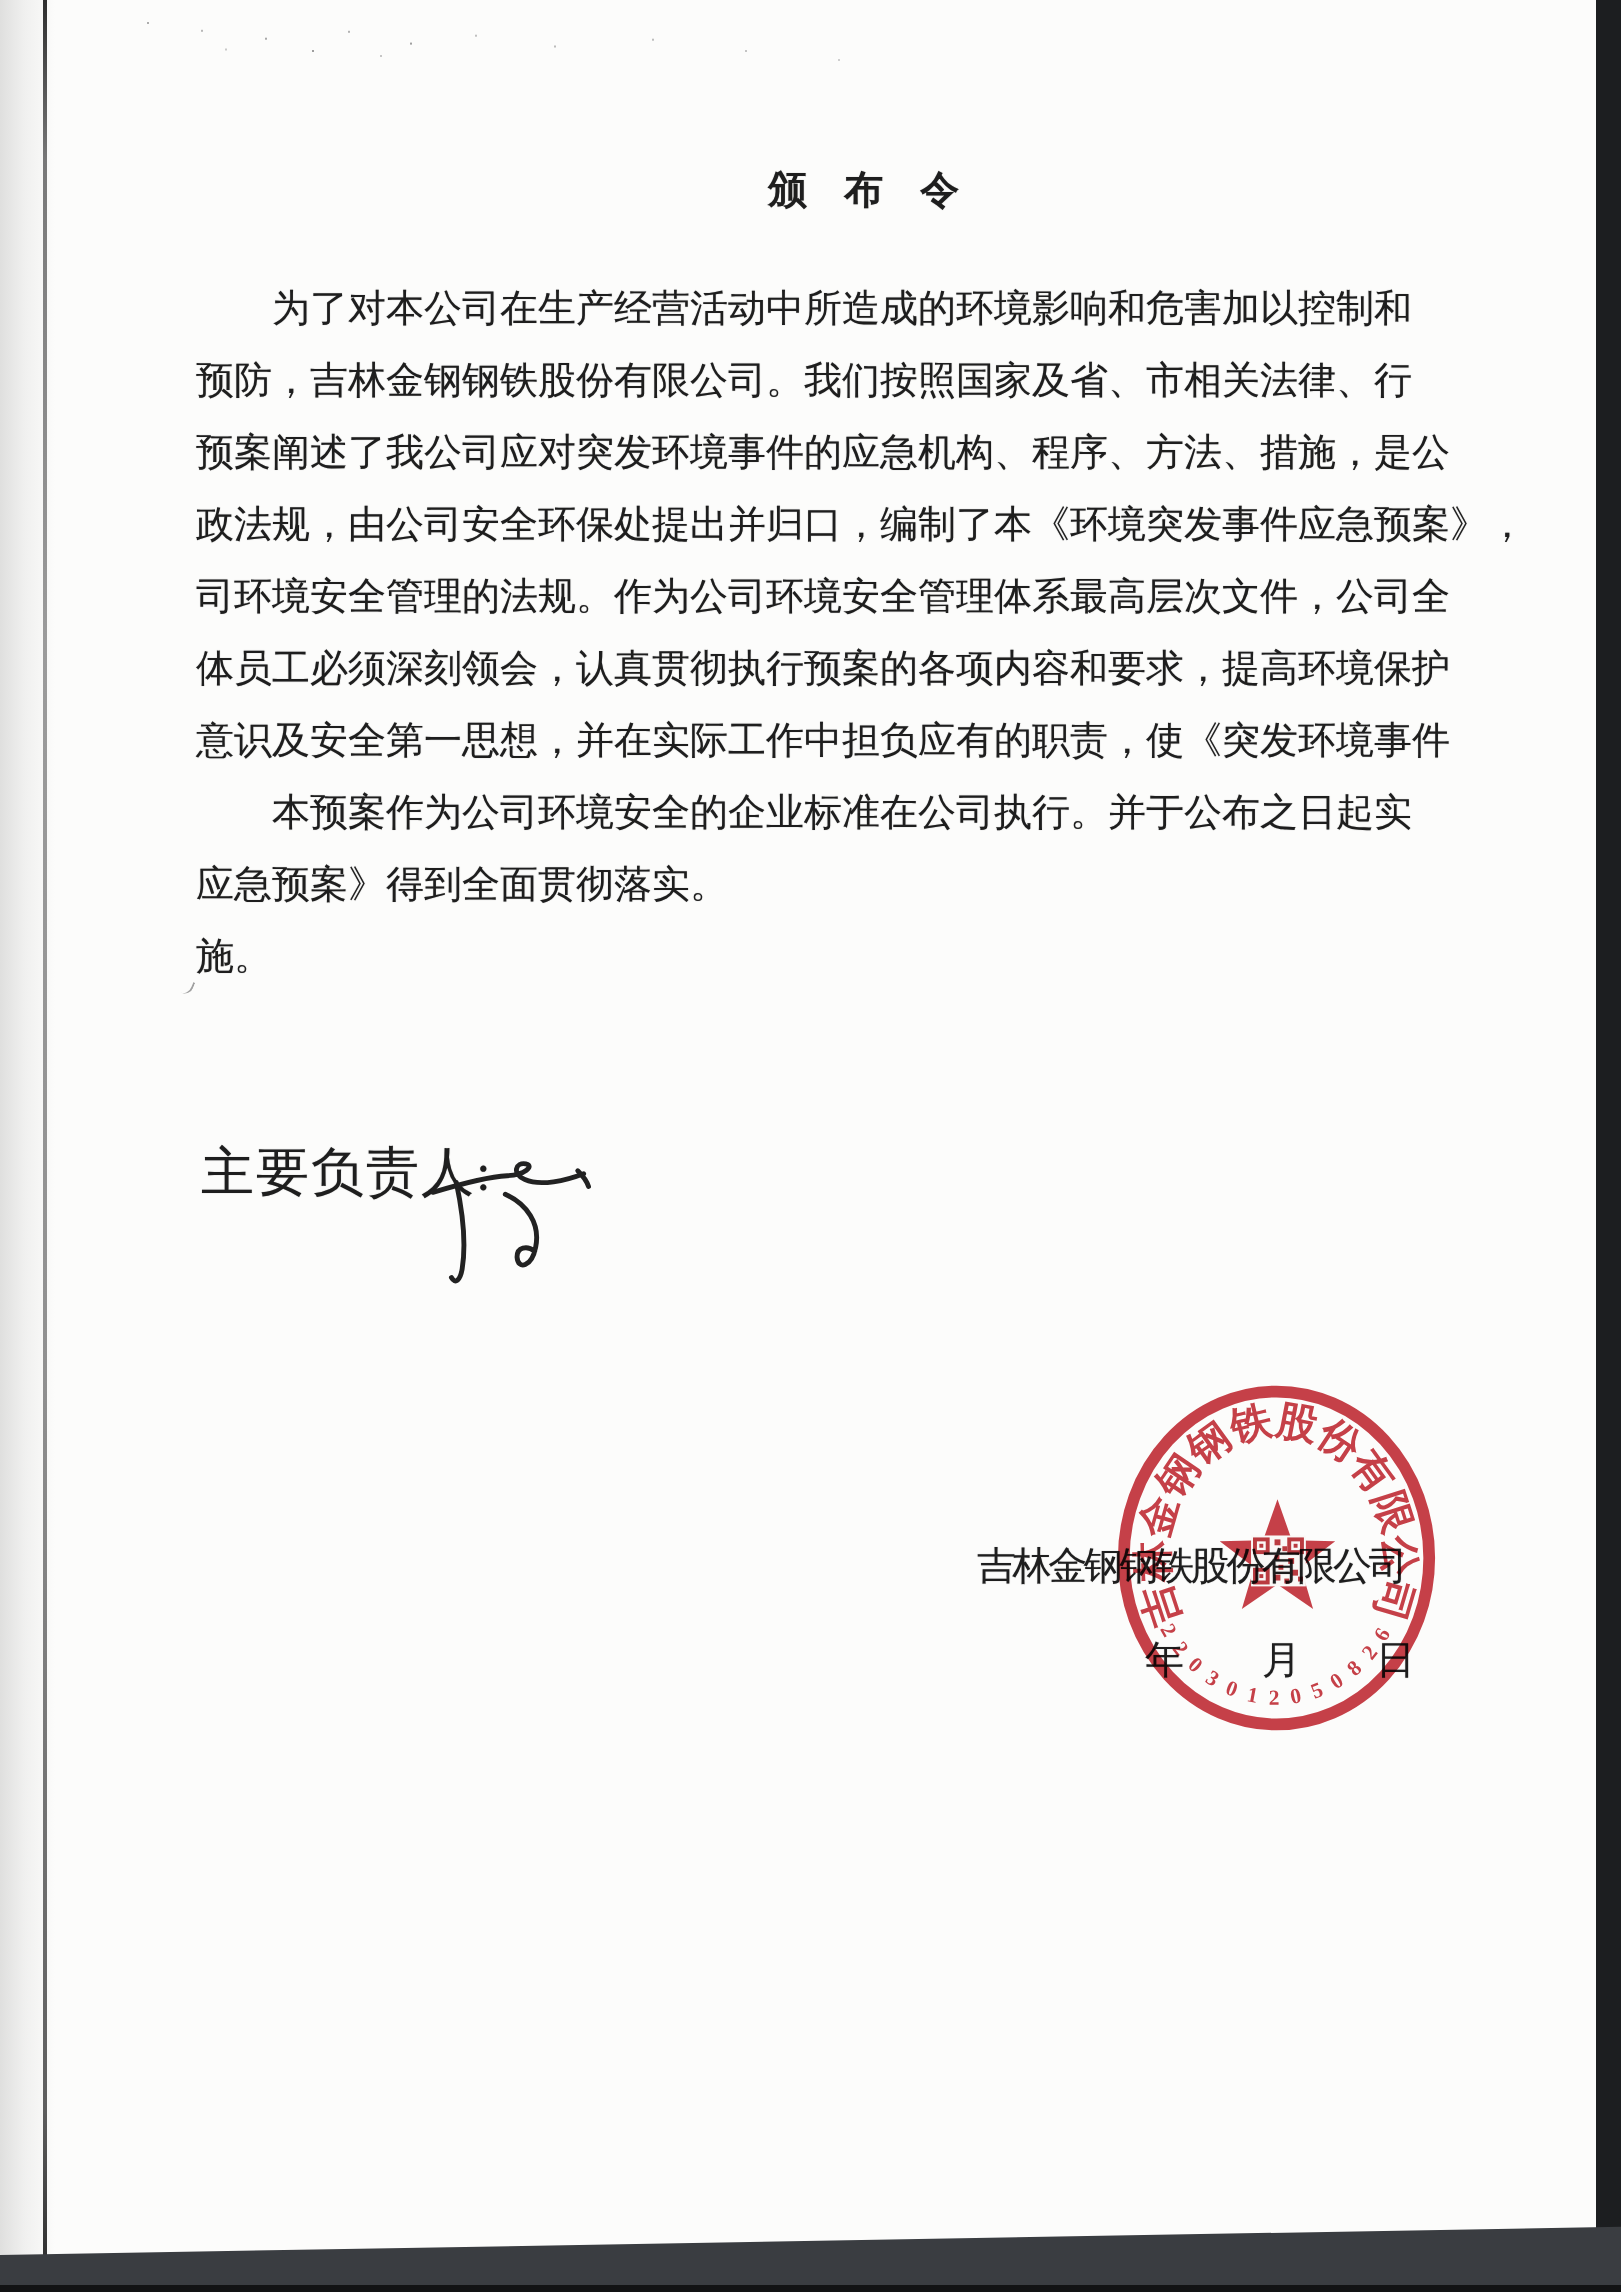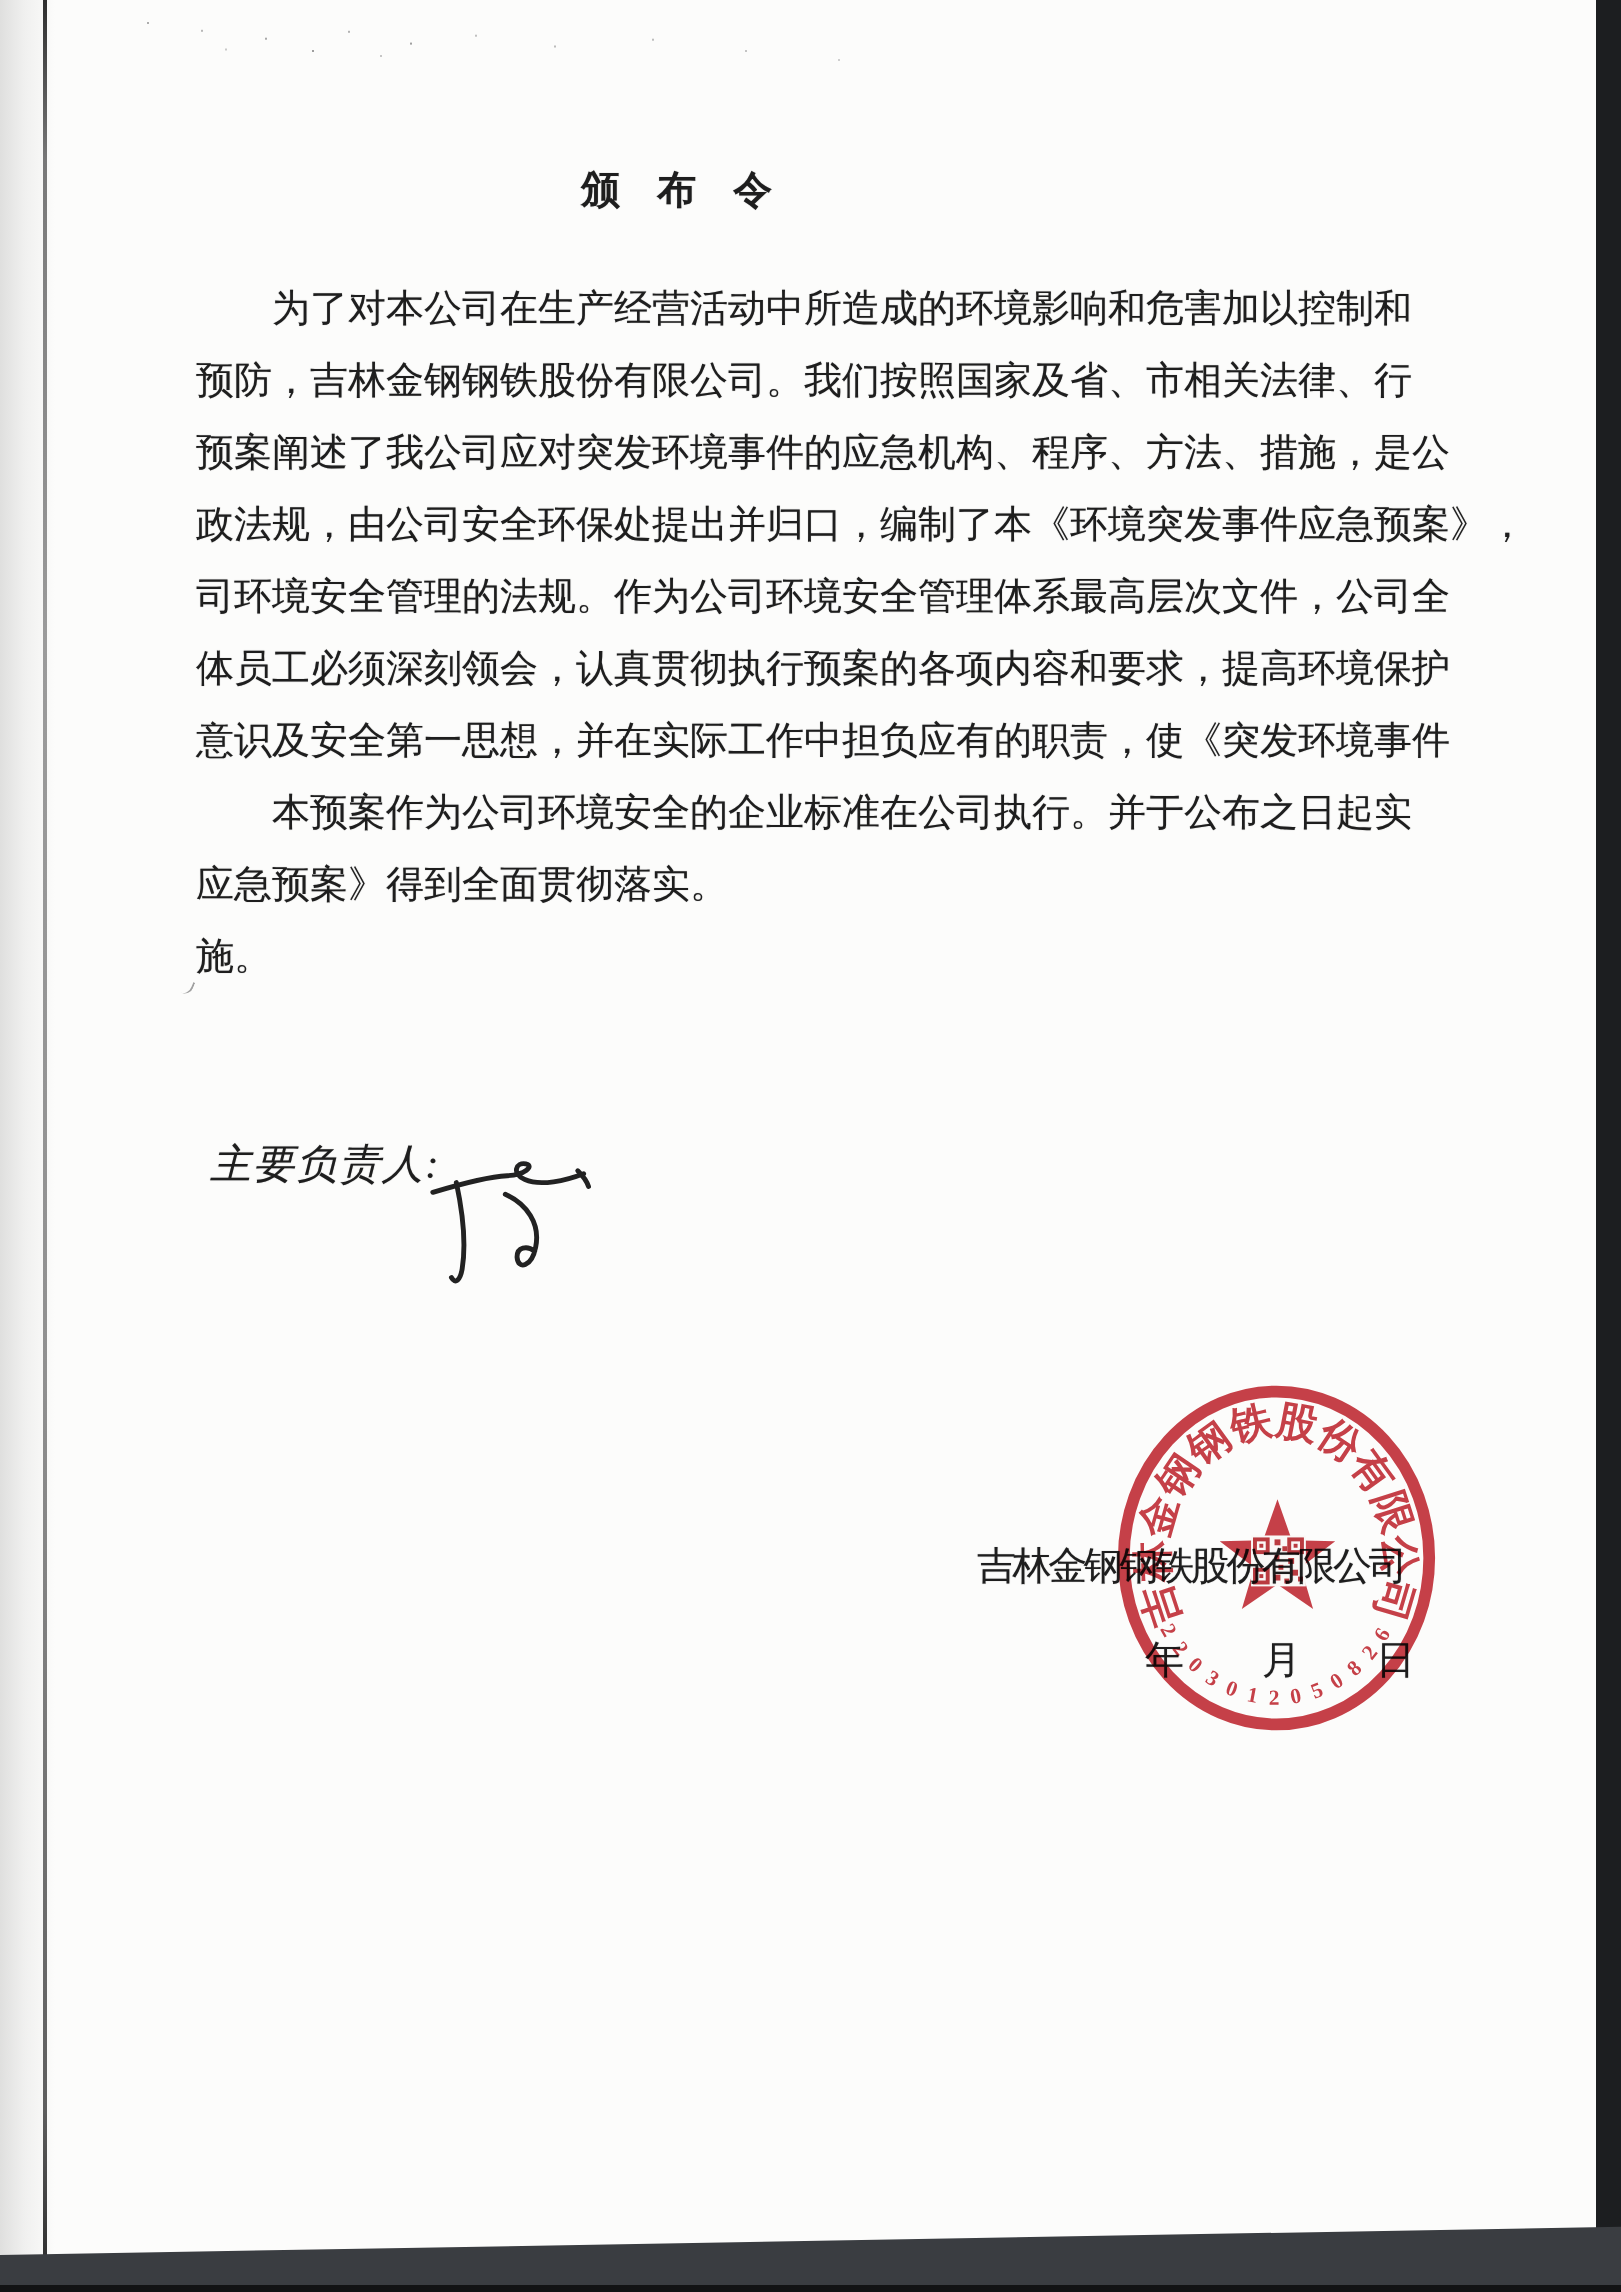--- a/index.html
+++ b/index.html
@@ -19,27 +19,27 @@
   .scan-bottom-edge{position:absolute;left:0;bottom:0;width:100%;height:7.8px;background:#121314;}
   .speckles{position:absolute;left:147px;top:21.6px;width:2px;height:2px;background:#adadad;
     box-shadow:54px 7.8px 0 #b8b8b8,118px 15.7px 0 #a9a9a9,201px 8.8px 0 #b3b3b3,
     263px 20.6px 0 #a0a0a0,328px 12.7px 0 #c0c0c0,407px 23.5px 0 #bcbcbc,
     165px 28px 0 #9e9e9e,233px 33px 0 #c6c6c6,505px 16.7px 0 #bdbdbd,
     598px 28px 0 #c4c4c4,691px 37px 0 #cfcfcf,78px 26.5px 0 #c9c9c9;}
   .stray-mark{position:absolute;left:182px;top:980px;width:8.8px;height:14.7px;
     border-right:2.9px solid #8a8a8a;border-radius:0 0 9.8px 0;transform:rotate(22deg);opacity:.8;}
   
   .doc-text{text-shadow:0 0 1px rgba(35,35,35,.45);}
-  .title{position:absolute;top:163px;left:581px;width:392px;text-align:left;
+  .title{position:absolute;top:163px;left:581px;width:392px;text-align:right;
     font-size:39px;font-weight:bold;letter-spacing:13.7px;white-space:nowrap;}
   .body-text{position:absolute;top:272px;left:196px;width:1243px;
     font-size:38px;line-height:72px;letter-spacing:0;}
   .line{height:72px;white-space:nowrap;}
   .line.indent{text-indent:76px;}
-  .responsible{position:absolute;top:1137px;left:210px;font-size:41px;letter-spacing:2px;white-space:nowrap;font-style:italic;}
+  .responsible{position:absolute;top:1137px;left:201px;font-size:53px;letter-spacing:2px;white-space:nowrap;}
   .company-line{position:absolute;top:1539px;left:977px;font-size:39px;letter-spacing:-3.4px;white-space:nowrap;}
   .date-label{position:absolute;top:1633px;font-size:39px;}
   .date-year{left:1145px;} .date-month{left:1262px;} .date-day{left:1376px;}
   
   .signature-svg{position:absolute;left:421px;top:1161px;}
   .seal-svg{position:absolute;left:1106px;top:1372px;mix-blend-mode:multiply;opacity:.92;}
 </style>
 </head>
 <body>
 

